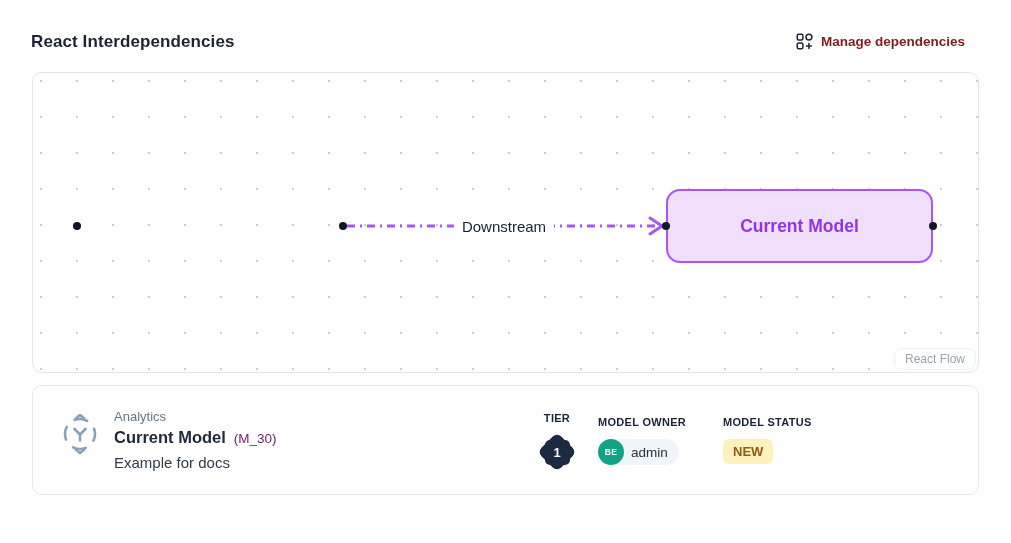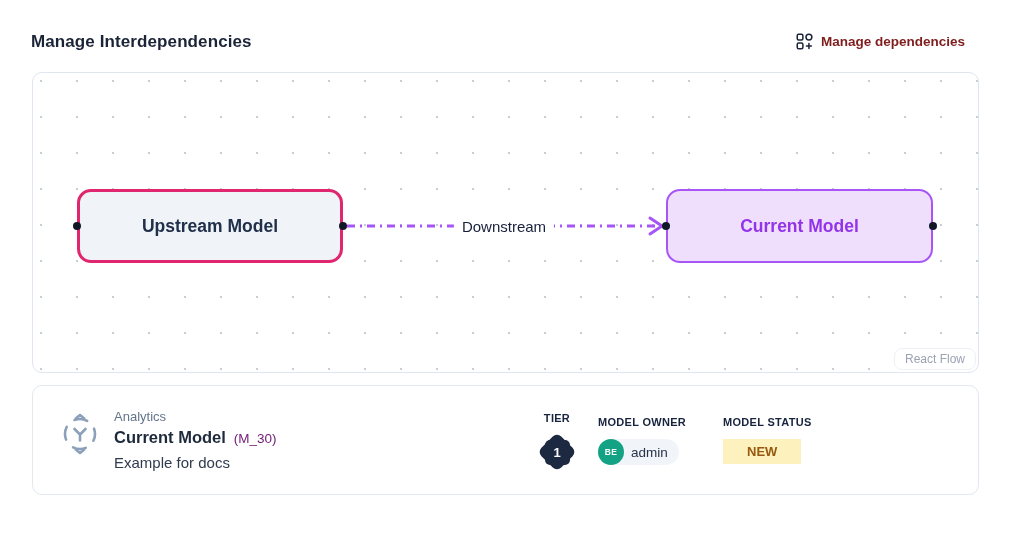--- a/index.html
+++ b/index.html
@@ -52,50 +52,47 @@
 
   .owner-group { position:absolute; left:565px; top:26px; }
   .owner-pill { display:inline-flex; align-items:center; gap:7px; margin-top:9px; height:26px;
                 background:#f1f5f9; border-radius:13px; padding-right:11px; }
   .avatar { width:26px; height:26px; border-radius:50%; background:#13a384; display:flex; align-items:center;
             justify-content:center; color:#fff; font-size:8.5px; font-weight:700; letter-spacing:.3px; }
   .owner-name { font-size:13.5px; color:#273247; }
 
   .status-group { position:absolute; left:690px; top:26px; }
   .status-badge { display:inline-block; margin-top:9px; background:#fdf2bd; color:#95590f;
-                  font-size:13px; font-weight:700; padding:5px 24px; border-radius:0; }
+                  font-size:13px; font-weight:700; padding:5px 10px; border-radius:6px; }
 </style>
 </head>
 <body>
 
 <div class="page">
 
-  <div class="page-title">Manage Interdependencies</div>
+  <div class="page-title">React Interdependencies</div>
   <button class="manage-btn">
     <span>
       <svg width="17" height="17" viewBox="0 0 18 18" fill="none">
         <rect x="1.3" y="1.3" width="6" height="6" rx="1.5" stroke="#1b2437" stroke-width="1.6"></rect>
         <circle cx="13.7" cy="4.3" r="3.1" stroke="#1b2437" stroke-width="1.6"></circle>
         <rect x="1.3" y="10.7" width="6" height="6" rx="1.5" stroke="#1b2437" stroke-width="1.6"></rect>
         <path d="M13.7 11.1 V16.3 M11.1 13.7 H16.3" stroke="#1b2437" stroke-width="1.6" stroke-linecap="round"></path>
       </svg>
     </span>
     <span>Manage dependencies</span>
   </button>
 
   <div class="canvas">
 
     <svg class="edge-layer" width="947" height="301">
       <line x1="314" y1="153" x2="626" y2="153" stroke="#a855f7" stroke-width="3" stroke-dasharray="8 5 2 5"></line>
       <polyline points="617,145 629,153 617,161" fill="none" stroke="#a855f7" stroke-width="3" stroke-linecap="round" stroke-linejoin="round"></polyline>
     </svg>
 
-    <div class="node node-upstream">
-      <span>Upstream Model</span>
-    </div>
     <div class="node node-current">
       <span>Current Model</span>
     </div>
 
     <div class="handle" style="left:40px; top:149px;"></div>
     <div class="handle" style="left:306px; top:149px;"></div>
     <div class="handle" style="left:629px; top:149px;"></div>
     <div class="handle" style="left:896px; top:149px;"></div>
 
     <div class="edge-label">Downstream</div>

